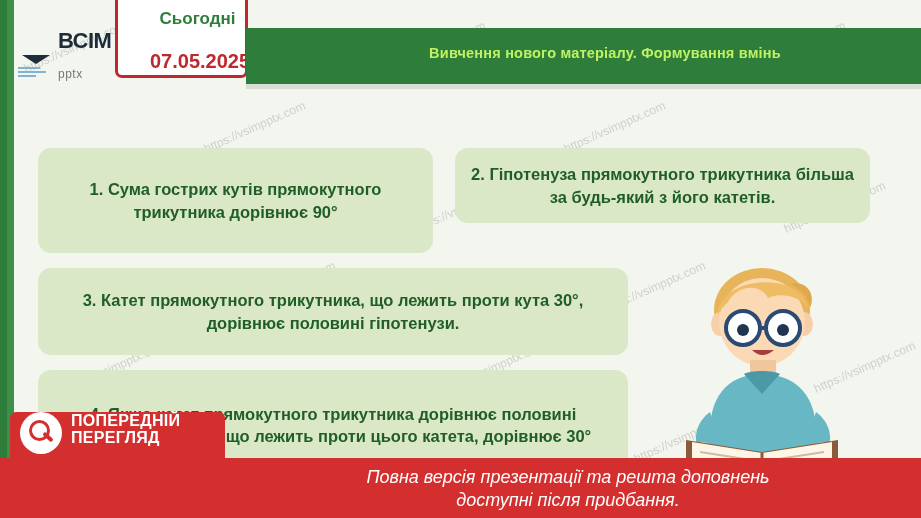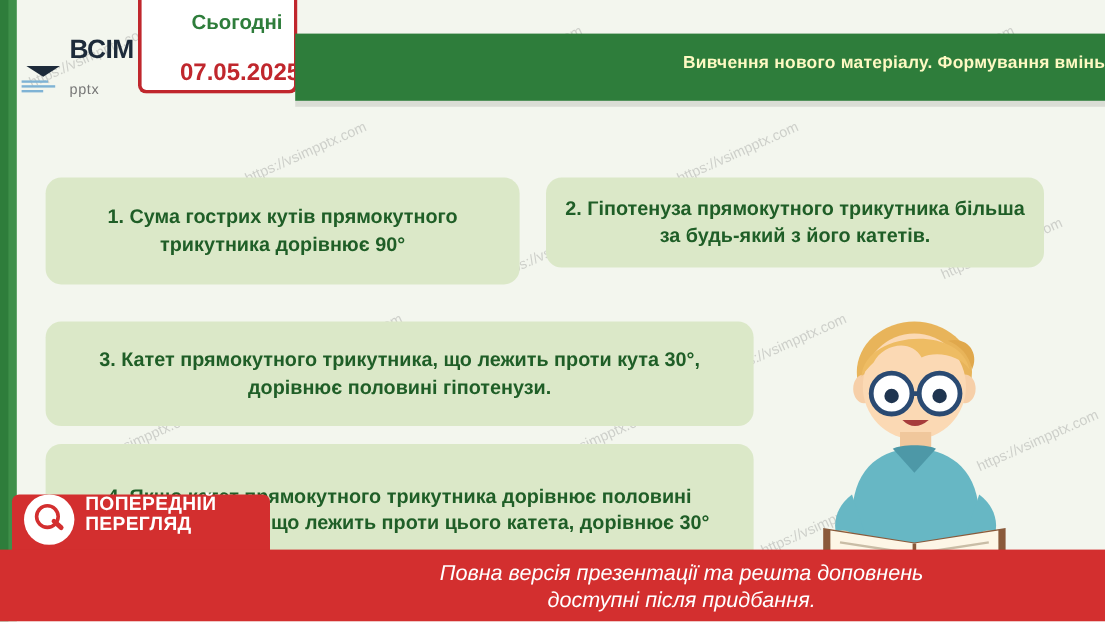--- a/index.html
+++ b/index.html
@@ -35,22 +35,22 @@
   
   .header-band {
     position: absolute;
     left: 246px; top: 28px;
     width: 675px; height: 56px;
     background: #2e7d3b;
   }
   .header-band .htext {
     position: absolute;
     left: 0; right: 0; top: 17px;
-    text-align: right;
-    color: #fef9c3;
+    text-align: center;
+    color: #bef264;
     font-size: 14.5px;
     font-weight: bold;
     letter-spacing: .2px;
     margin-left: 43px;
   }
   .header-shadow {
     position: absolute;
     left: 246px; top: 84px;
     width: 675px; height: 5px;
     background: rgba(0,0,0,.10);
@@ -151,21 +151,21 @@
     font-weight: bold;
     box-sizing: border-box;
     display: flex;
     align-items: center;
     justify-content: center;
     text-align: center;
     padding: 6px 12px;
     line-height: 1.35;
     font-size: 16.5px;
   }
-  #pbox1 { left: 38px;  top: 148px; width: 395px; height: 89px; }
+  #pbox1 { left: 38px;  top: 148px; width: 395px; height: 105px; }
   #pbox2 { left: 455px; top: 148px; width: 415px; height: 75px; }
   #pbox3 { left: 38px;  top: 268px; width: 590px; height: 87px;  }
   #pbox4 { left: 38px;  top: 370px; width: 590px; height: 110px; }
 
   
   .boy {
     position: absolute;
     left: 640px; top: 262px;
     width: 250px; height: 230px;
   }

